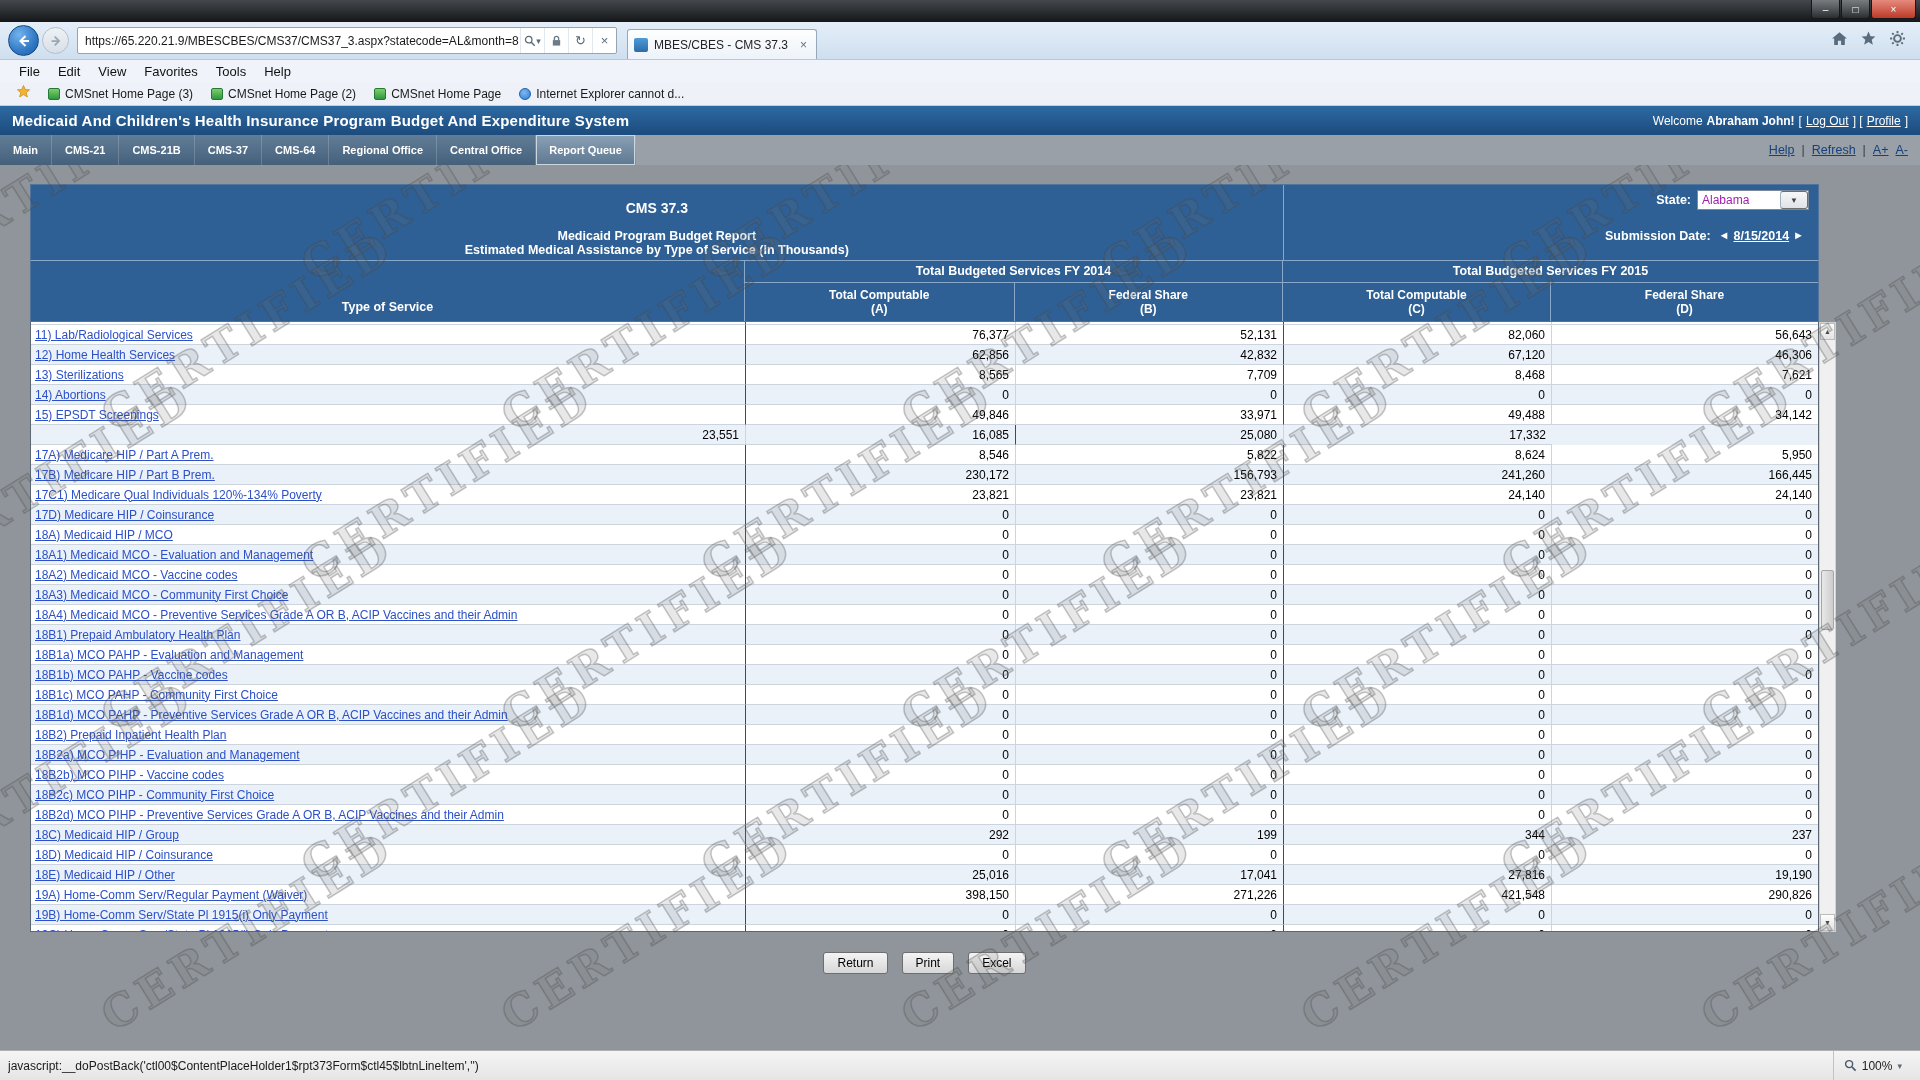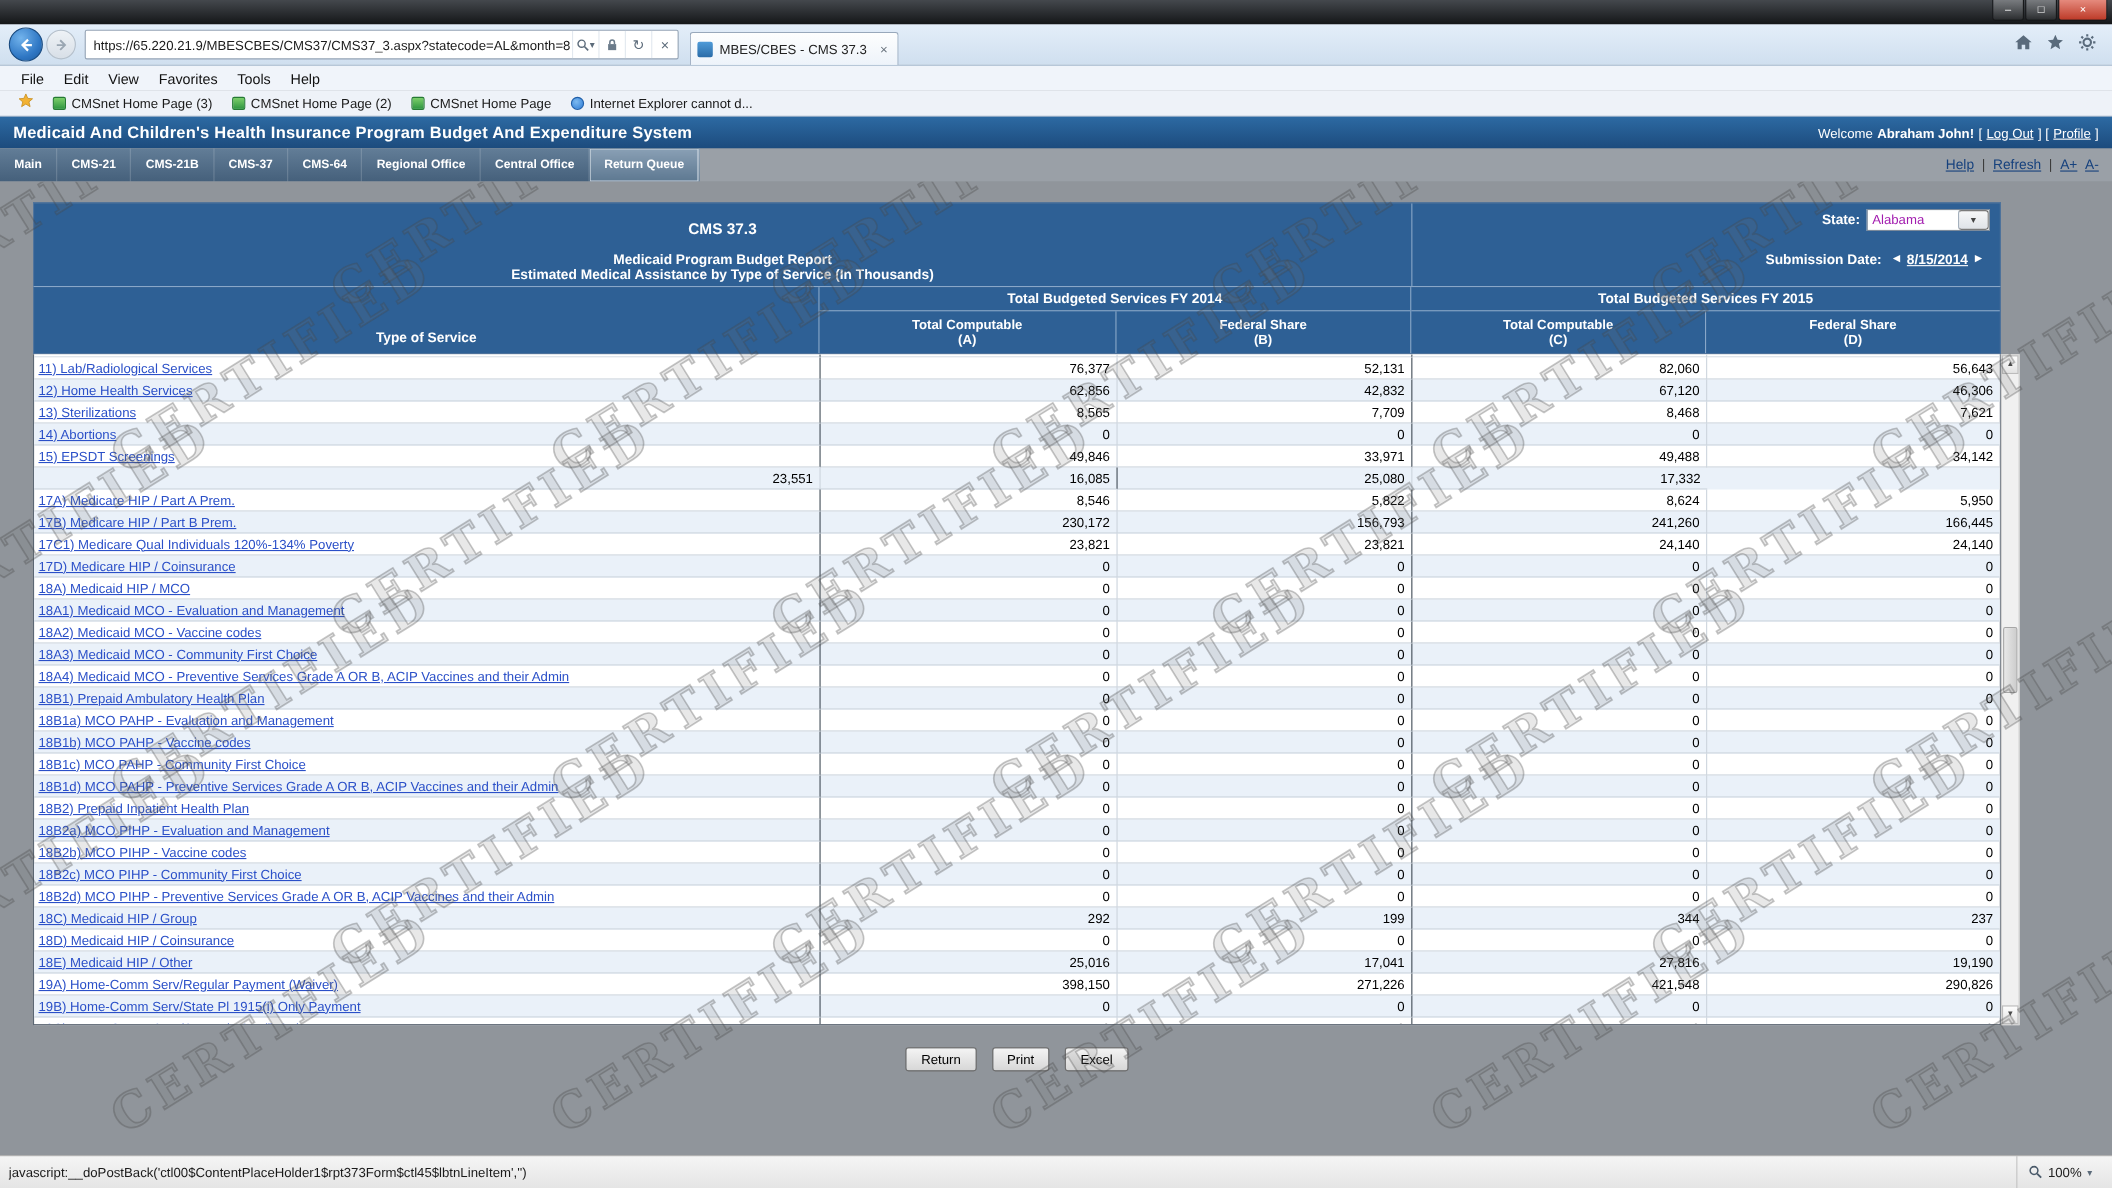--- a/index.html
+++ b/index.html
@@ -234,21 +234,21 @@
 
   <div class="navtabs">
     <div class="tabsleft">
       <span class="navtab">Main</span>
       <span class="navtab">CMS-21</span>
       <span class="navtab">CMS-21B</span>
       <span class="navtab">CMS-37</span>
       <span class="navtab">CMS-64</span>
       <span class="navtab">Regional Office</span>
       <span class="navtab">Central Office</span>
-      <span class="navtab active">Return Queue</span>
+      <span class="navtab active">Report Queue</span>
     </div>
     <div class="applinks">
       <span class="alink">Help</span>
       <span class="asep">|</span>
       <span class="alink">Refresh</span>
       <span class="asep">|</span>
       <span class="alink">A+</span>
       <span class="alink">A-</span>
     </div>
   </div>

